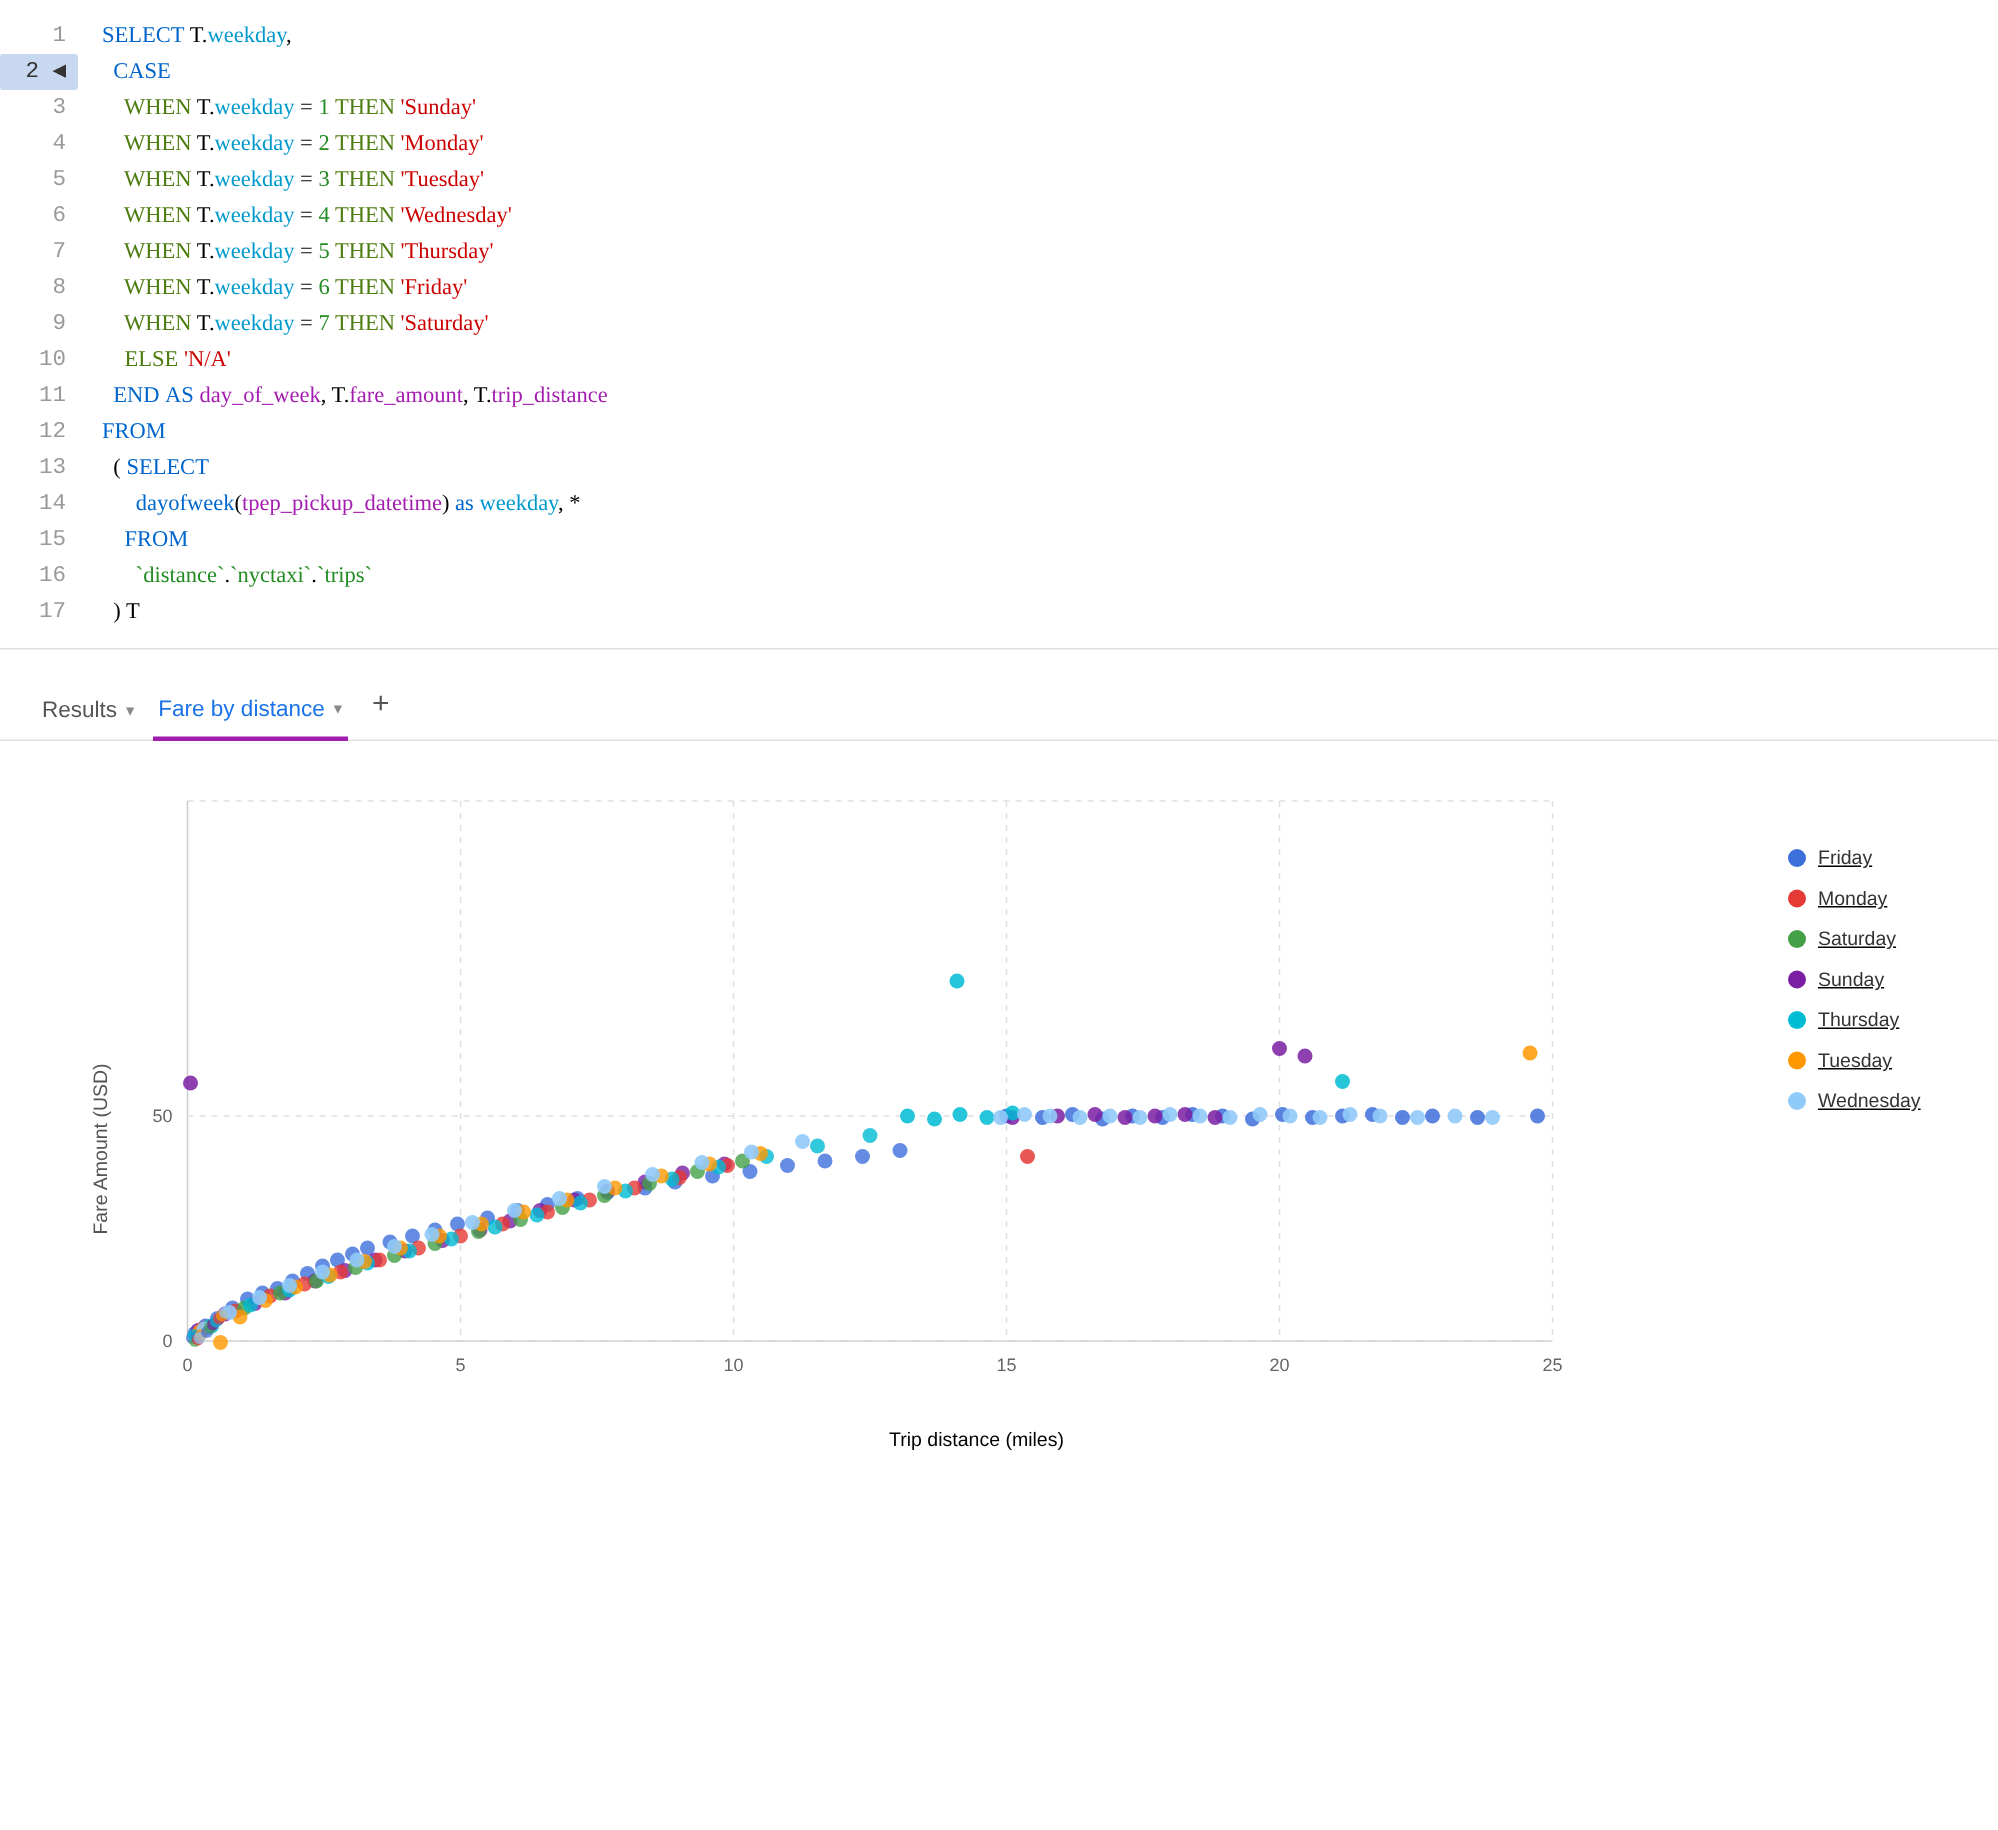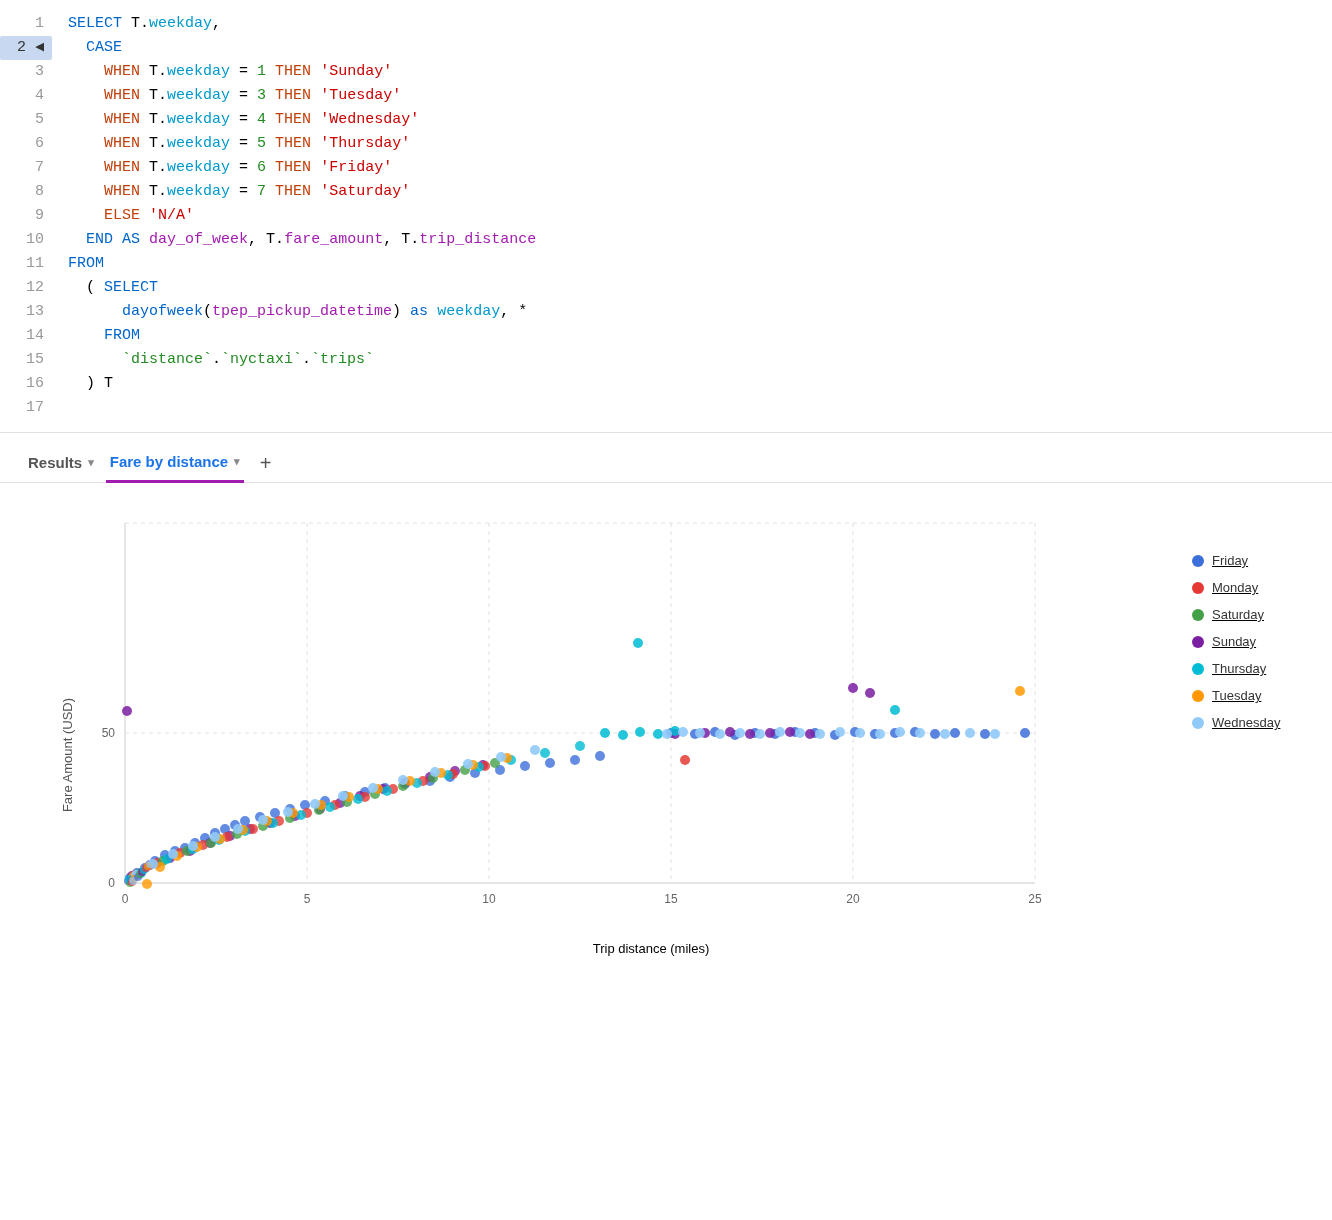--- a/index.html
+++ b/index.html
@@ -49,24 +49,25 @@
 
     .code-lines {
       flex: 1;
       padding-left: 8px;
     }
 
     .code-line {
       display: block;
       white-space: pre;
       line-height: 1.6;
+      font-family: Liberation Serif, serif;
     }
 
     .kw { color: #0066cc; font-weight: 500; } 
-    .kw2 { color: #c2410c; } 
+    .kw2 { color: #4d7c0f; } 
     .str { color: #cc0000; } 
     .fn { color: #0066cc; } 
     .num { color: #228b22; } 
     .col { color: #a21caf; } 
     .tbl { color: #228b22; } 
     .alias { color: #0099cc; }
 
     
     .results-section {
       padding: 0;
@@ -81,23 +82,24 @@
     }
 
     .tab {
       display: flex;
       align-items: center;
       gap: 6px;
       padding: 8px 4px 10px 4px;
       cursor: pointer;
       color: #555;
       font-size: 15px;
-      font-weight: 700;
+      font-weight: 400;
       border-bottom: 2px solid transparent;
       margin-bottom: -1px;
+      margin-top: 11px;
     }
 
     .tab.active {
       color: #1a73e8;
       border-bottom: 3px solid #a21caf;
     }
 
     .tab-chevron {
       font-size: 11px;
       color: #888;
@@ -203,20 +205,21 @@
       <span class="line-number">13</span>
       <span class="line-number">14</span>
       <span class="line-number">15</span>
       <span class="line-number">16</span>
       <span class="line-number">17</span>
     </div>
     <div class="code-lines">
       <span class="code-line"><span class="kw">SELECT</span> T.<span class="alias">weekday</span>,</span>
       <span class="code-line">  <span class="kw">CASE</span></span>
       <span class="code-line">    <span class="kw2">WHEN</span> T.<span class="alias">weekday</span> = <span class="num">1</span> <span class="kw2">THEN</span> <span class="str">'Sunday'</span></span>
+      <span class="code-line">    <span class="kw2">WHEN</span> T.<span class="alias">weekday</span> = <span class="num">2</span> <span class="kw2">THEN</span> <span class="str">'Monday'</span></span>
       <span class="code-line">    <span class="kw2">WHEN</span> T.<span class="alias">weekday</span> = <span class="num">3</span> <span class="kw2">THEN</span> <span class="str">'Tuesday'</span></span>
       <span class="code-line">    <span class="kw2">WHEN</span> T.<span class="alias">weekday</span> = <span class="num">4</span> <span class="kw2">THEN</span> <span class="str">'Wednesday'</span></span>
       <span class="code-line">    <span class="kw2">WHEN</span> T.<span class="alias">weekday</span> = <span class="num">5</span> <span class="kw2">THEN</span> <span class="str">'Thursday'</span></span>
       <span class="code-line">    <span class="kw2">WHEN</span> T.<span class="alias">weekday</span> = <span class="num">6</span> <span class="kw2">THEN</span> <span class="str">'Friday'</span></span>
       <span class="code-line">    <span class="kw2">WHEN</span> T.<span class="alias">weekday</span> = <span class="num">7</span> <span class="kw2">THEN</span> <span class="str">'Saturday'</span></span>
       <span class="code-line">    <span class="kw2">ELSE</span> <span class="str">'N/A'</span></span>
       <span class="code-line">  <span class="kw">END</span> <span class="kw">AS</span> <span class="col">day_of_week</span>, T.<span class="col">fare_amount</span>, T.<span class="col">trip_distance</span></span>
       <span class="code-line"><span class="kw">FROM</span></span>
       <span class="code-line">  ( <span class="kw">SELECT</span></span>
       <span class="code-line">      <span class="fn">dayofweek</span>(<span class="col">tpep_pickup_datetime</span>) <span class="kw">as</span> <span class="alias">weekday</span>, *</span>

